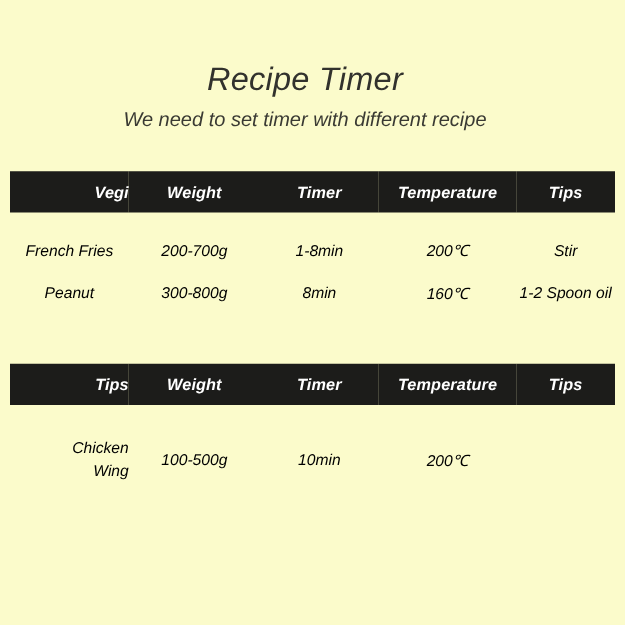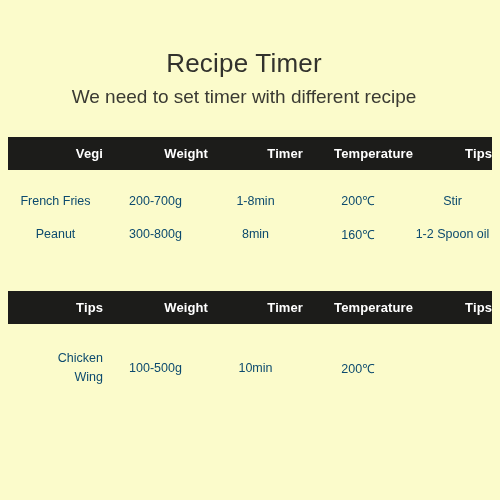--- a/index.html
+++ b/index.html
@@ -12,37 +12,38 @@
     background: #FBFBCB;
     font-family: "Liberation Sans", sans-serif;
     color: #33332e;
     overflow: hidden;
   }
   .page {
     position: relative;
     width: 488px;
     height: 500px;
     box-sizing: border-box;
+    font-style: italic;
   }
 
   
   .heading {
     text-align: center;
     padding-top: 47px;
   }
   .title {
     font-size: 26px;
     font-weight: 500;
     letter-spacing: 0.2px;
     color: #32322d;
     line-height: 32px;
     margin: 0;
   }
   .subtitle {
-    font-size: 19px;
+    font-size: 16px;
     font-weight: 400;
     color: #3a3a33;
     line-height: 24px;
     margin: 6px 0 0 0;
   }
 
   
   .table-block {
     position: absolute;
     left: 8px;
@@ -58,33 +59,33 @@
   }
   thead tr {
     background: #1c1c1a;
   }
   thead th {
     color: #ffffff;
     font-size: 13px;
     font-weight: bold;
     height: 33px;
     padding: 0;
-    text-align: right;
+    text-align: center;
     vertical-align: middle;
     letter-spacing: 0.1px;
   }
   thead th.col-name {
     text-align: right;
     padding-left: 16px;
   }
 
   tbody td {
     font-size: 12.5px;
     font-weight: 400;
-    color: #0c4a6e;
+    color: #000000;
     text-align: center;
     vertical-align: middle;
     padding: 0;
     background: transparent;
   }
 
   
   #table-vegi tbody tr { height: 36px; }
   #table-vegi tbody tr.row-first td { padding-top: 22px; }
   #table-vegi tbody tr.row-next  td { padding-top: 14px; }

